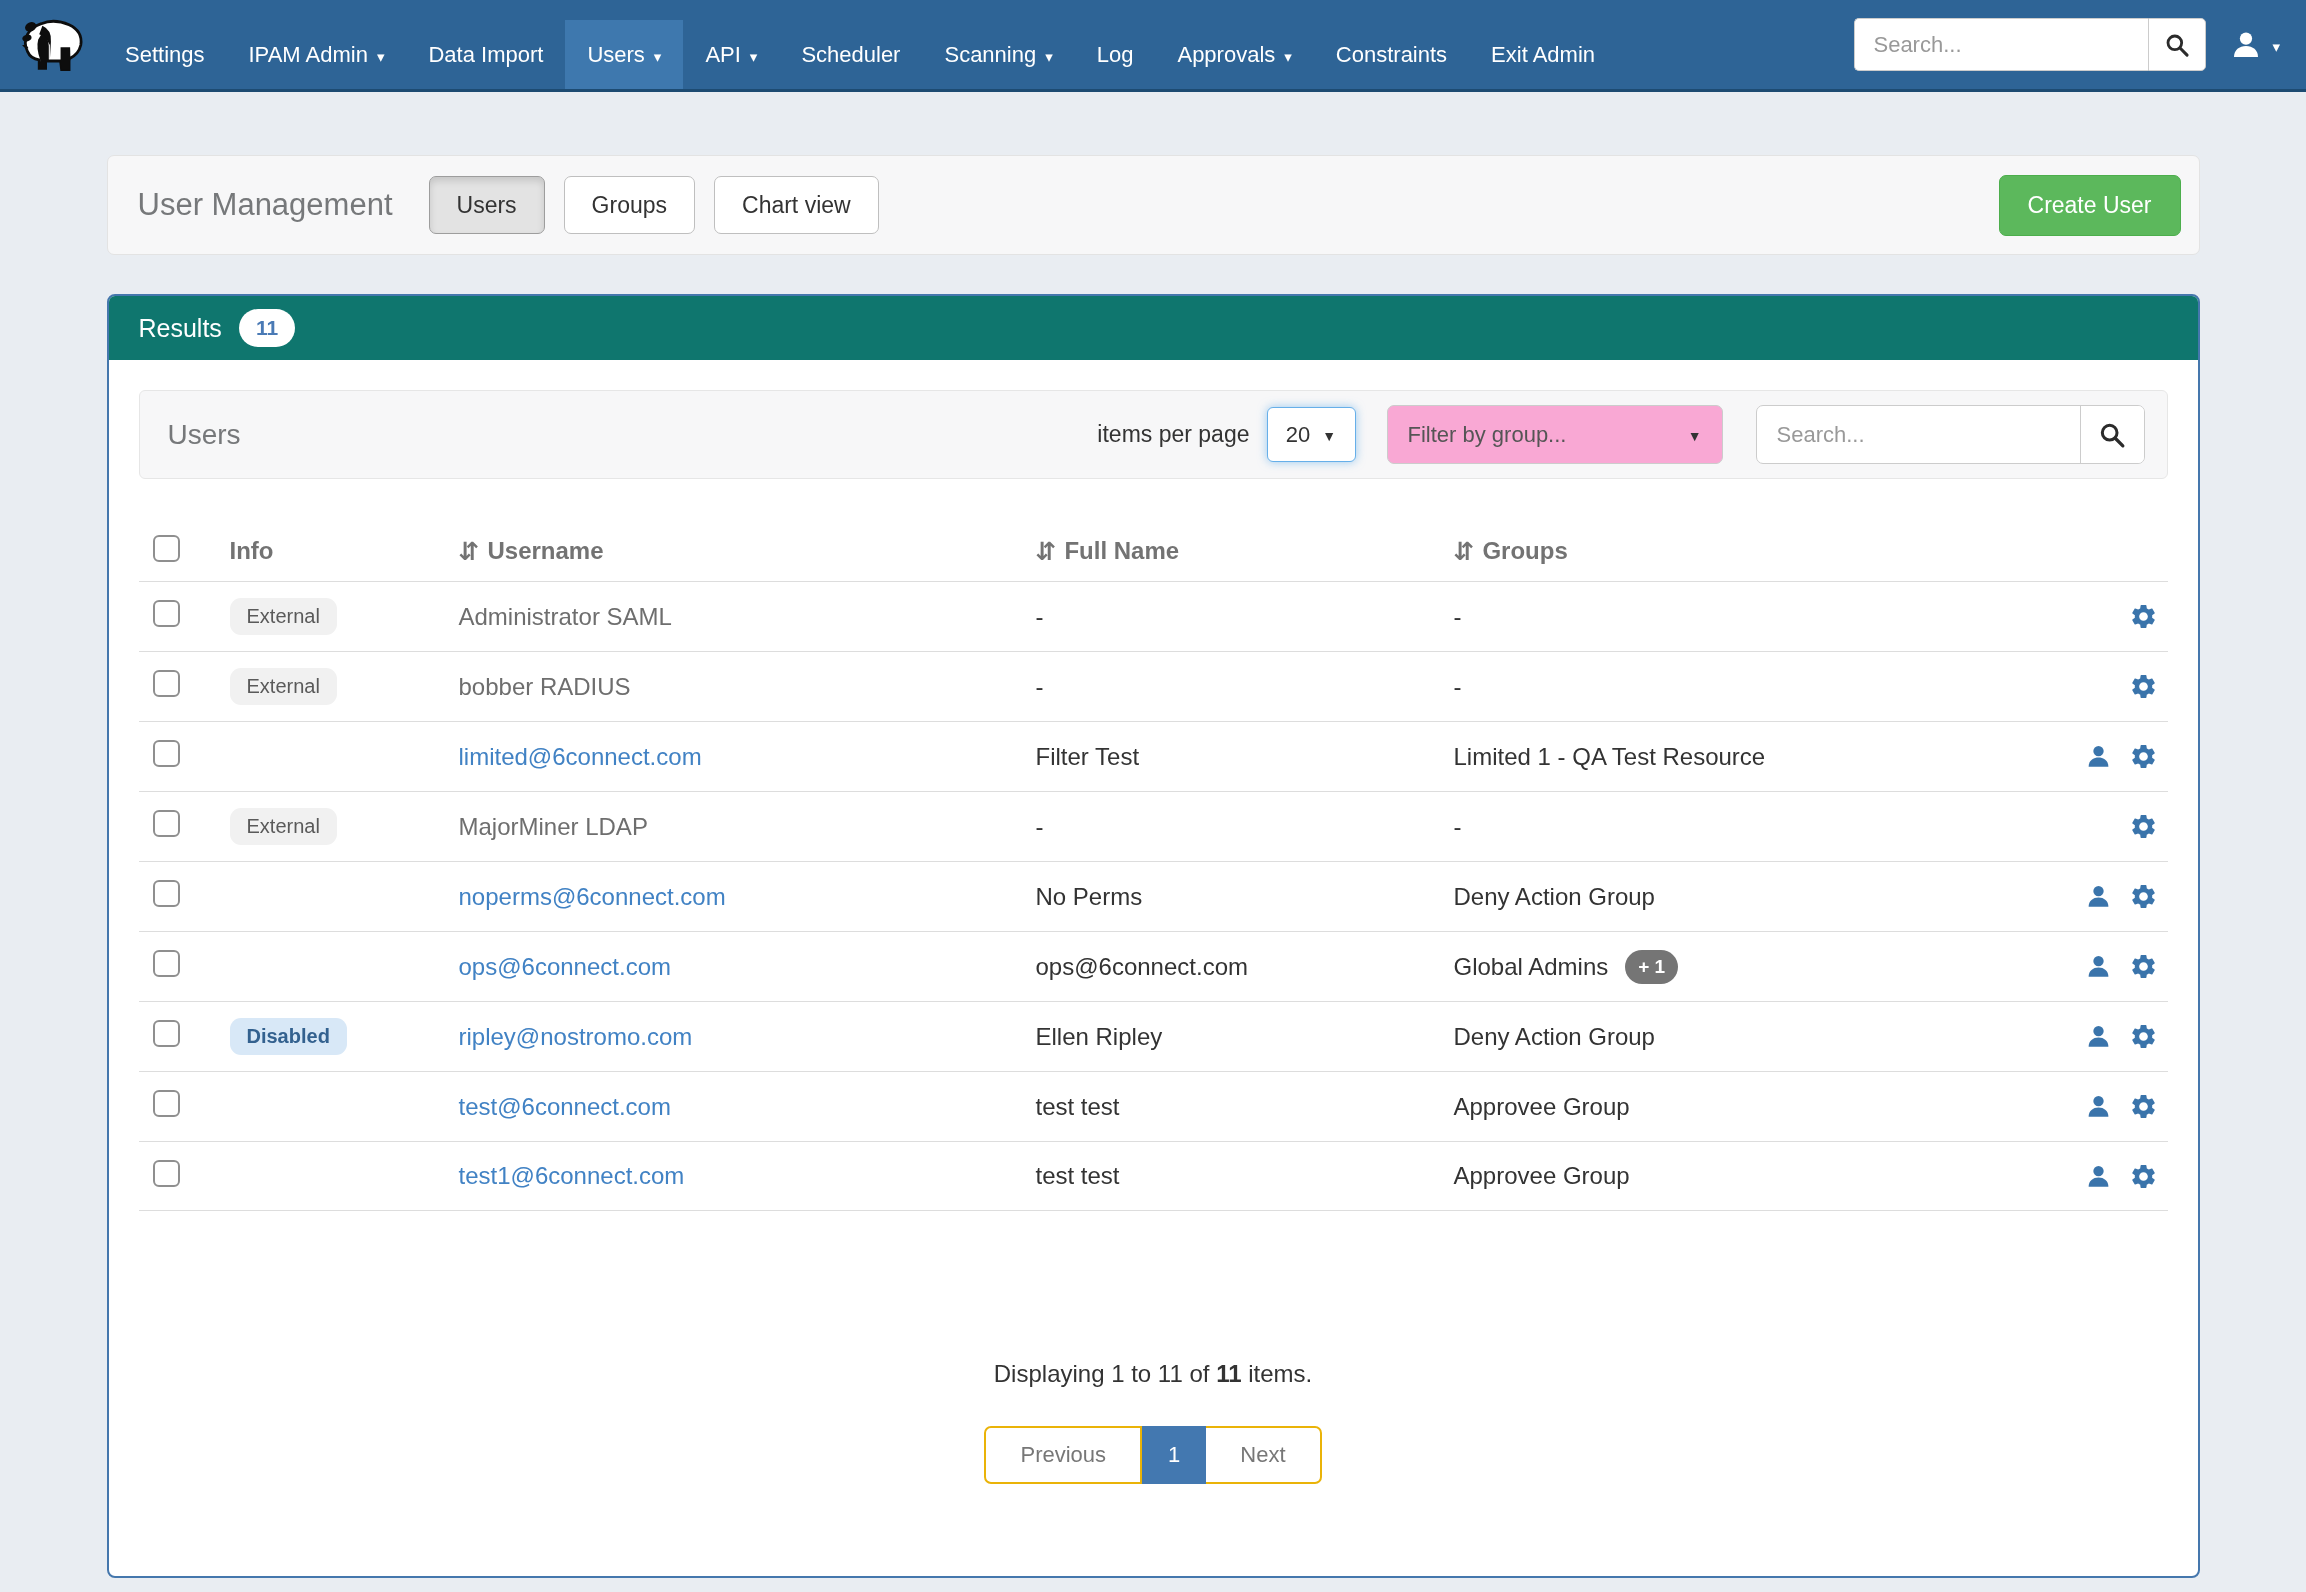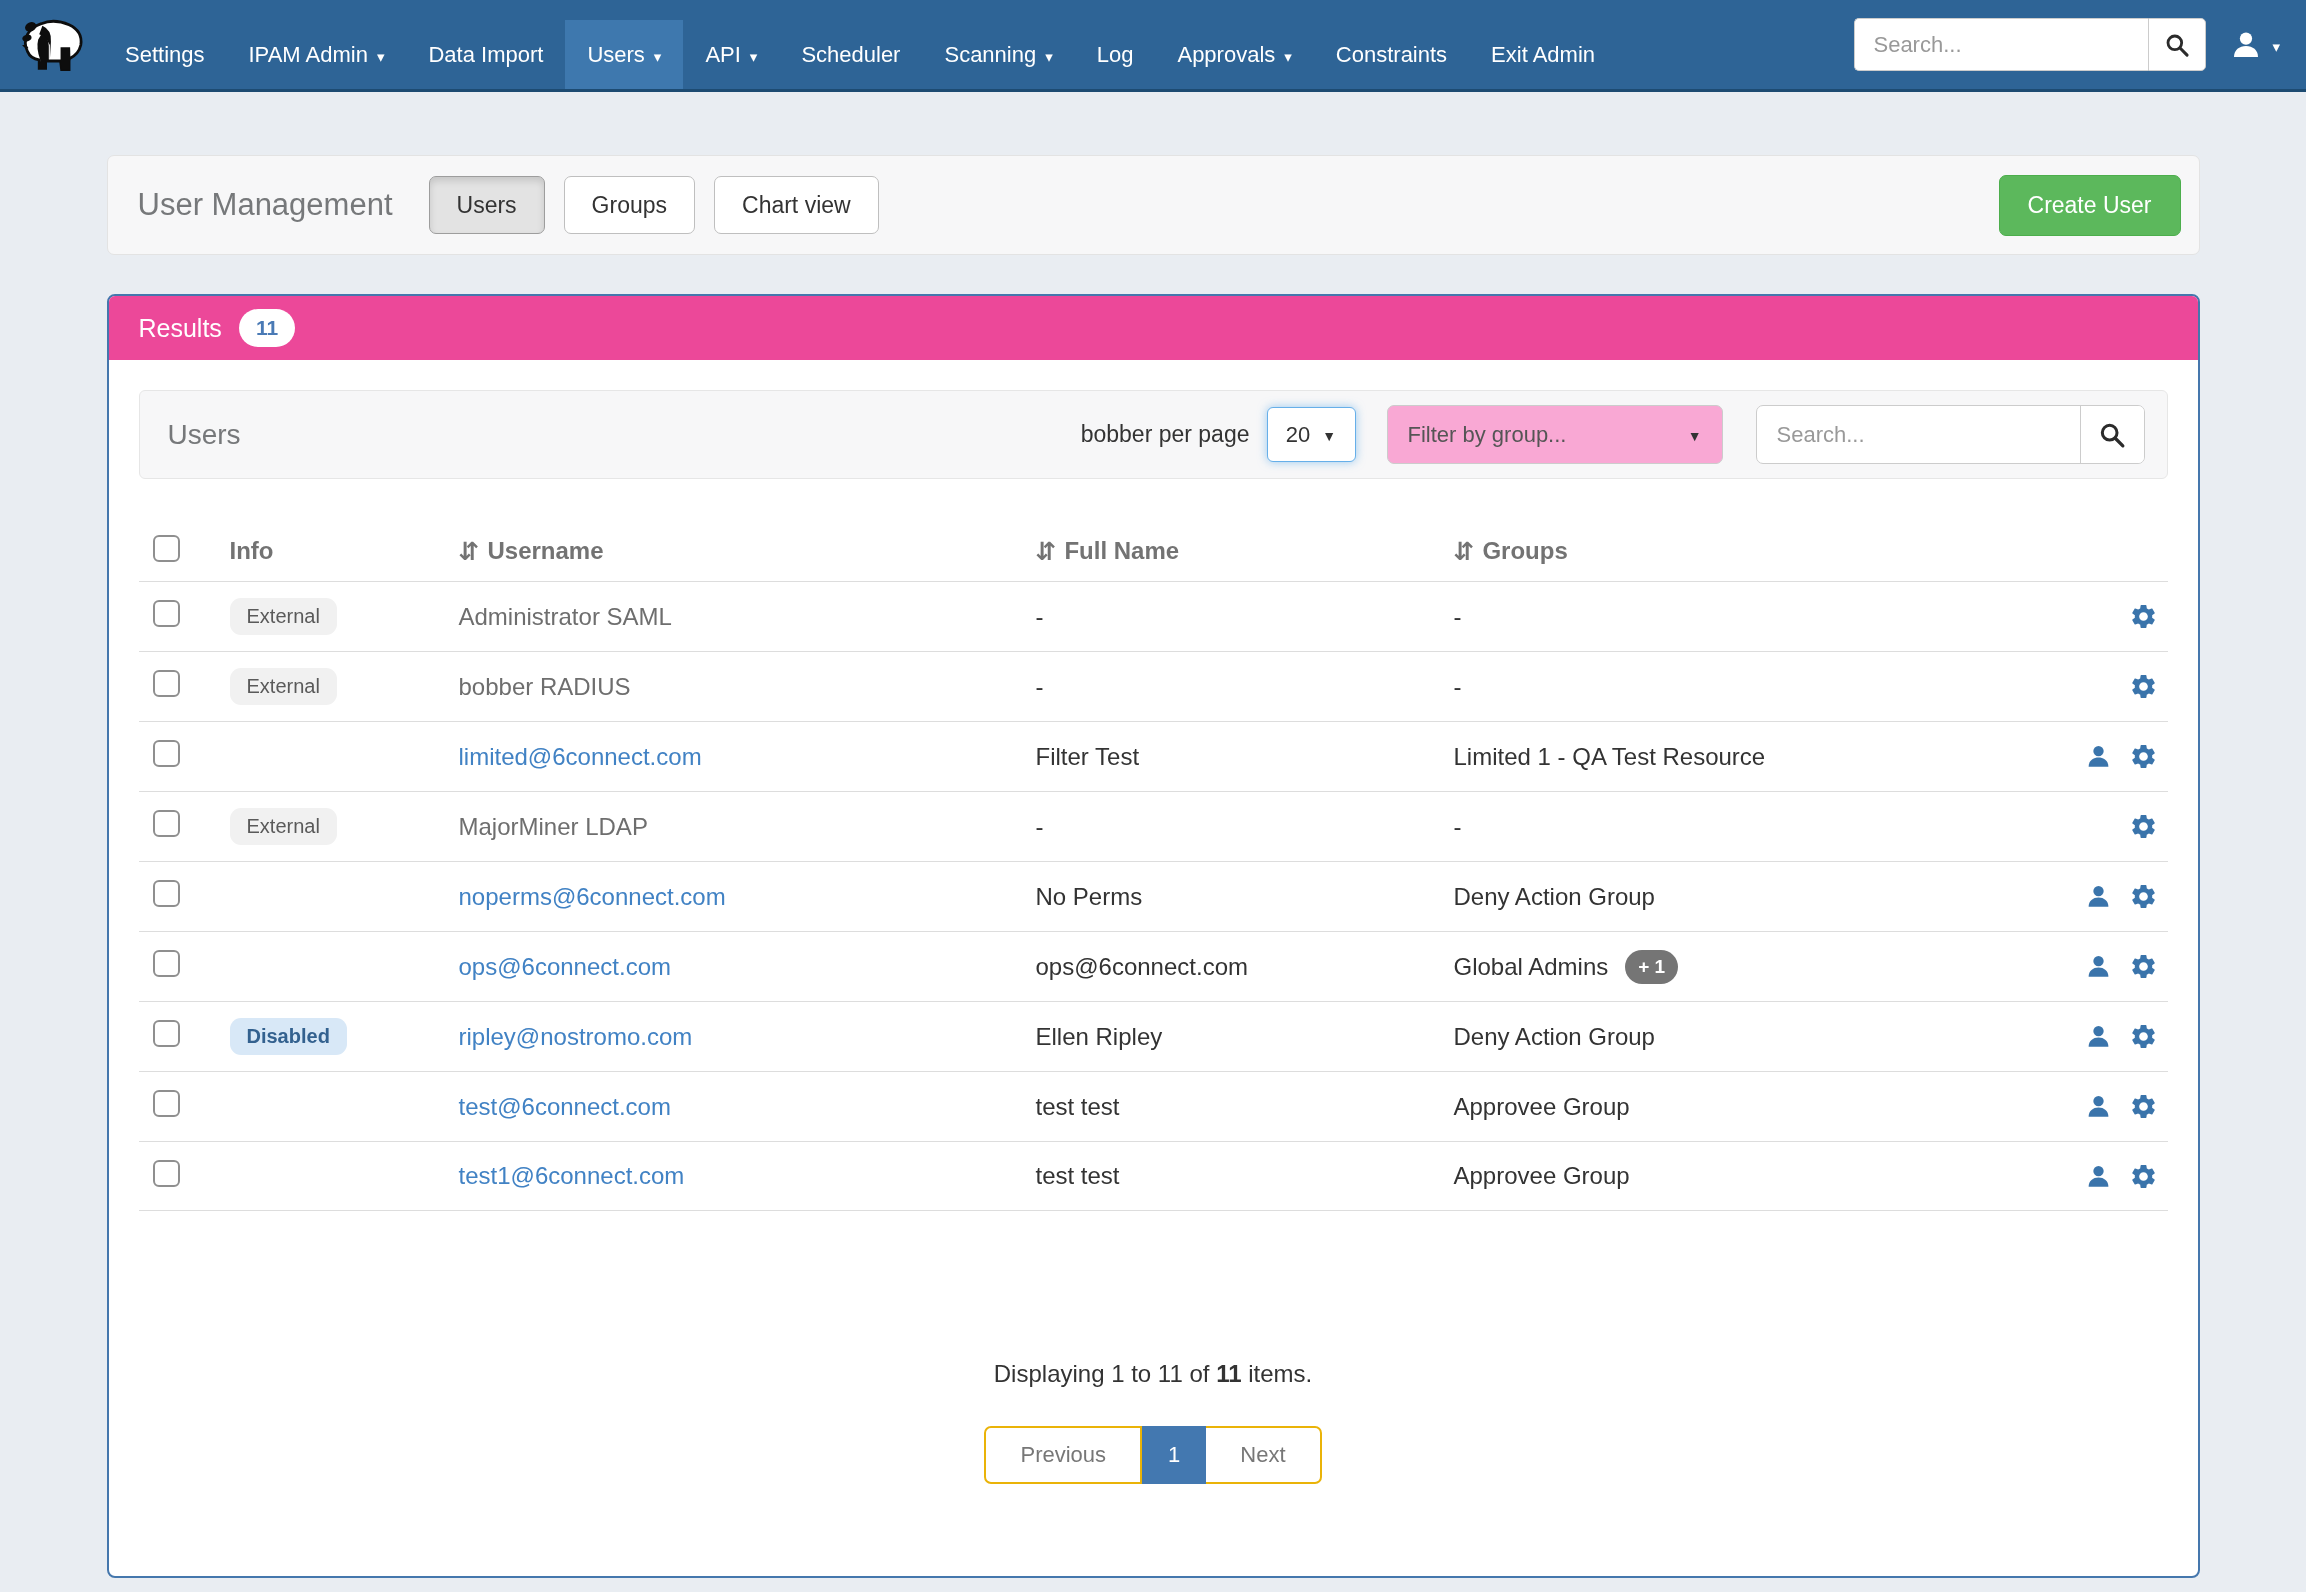--- a/index.html
+++ b/index.html
@@ -65,21 +65,21 @@
     color:#fff; background:#5cb85c; border:1px solid #4cae4c; border-radius:7px;
     font-family:inherit; cursor:pointer;
   }
 
   
   .results-panel {
     margin-top:39px; height:1284px; background:#fff;
     border:2px solid #4577ad; border-radius:8px; overflow:hidden;
   }
   .results-header {
-    height:64px; background:#ec4899; display:flex; align-items:center;
+    height:64px; background:#0f766e; display:flex; align-items:center;
     padding:0 30px; gap:17px;
   }
   .results-title { color:#fff; font-size:25px; }
   .results-count {
     background:#fff; color:#4a7ab5; font-size:21px; font-weight:bold;
     padding:7px 17px; border-radius:23px;
   }
   .results-body { padding:30px; }
 
   
@@ -251,21 +251,21 @@
   <div class="results-panel">
     <div class="results-header">
       <span class="results-title">Results</span>
       <span class="results-count">11</span>
     </div>
     <div class="results-body">
 
       <div class="toolbar">
         <span class="toolbar-title">Users</span>
         <div class="toolbar-right">
-          <span class="ipp-label">bobber per page</span>
+          <span class="ipp-label">items per page</span>
           <div class="ipp-select">
             <span>20</span>
             <span class="select-caret">▼</span>
           </div>
           <div class="filter-select">
             <span>Filter by group...</span>
             <span class="select-caret">▼</span>
           </div>
           <div class="tb-search">
             <input type="text" placeholder="Search..." style="">

